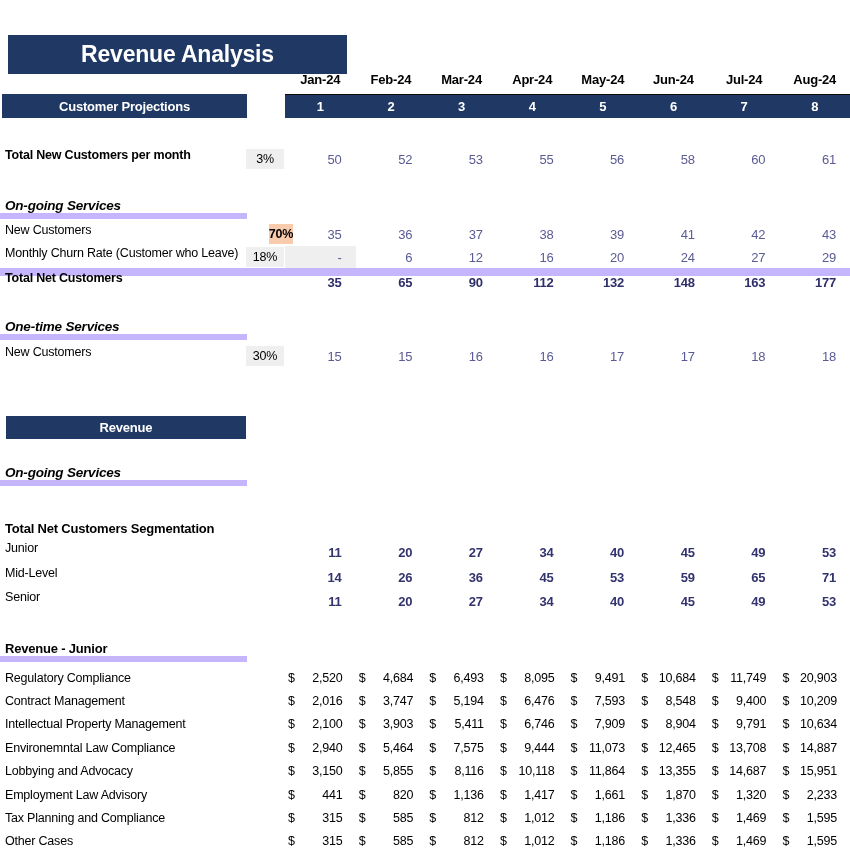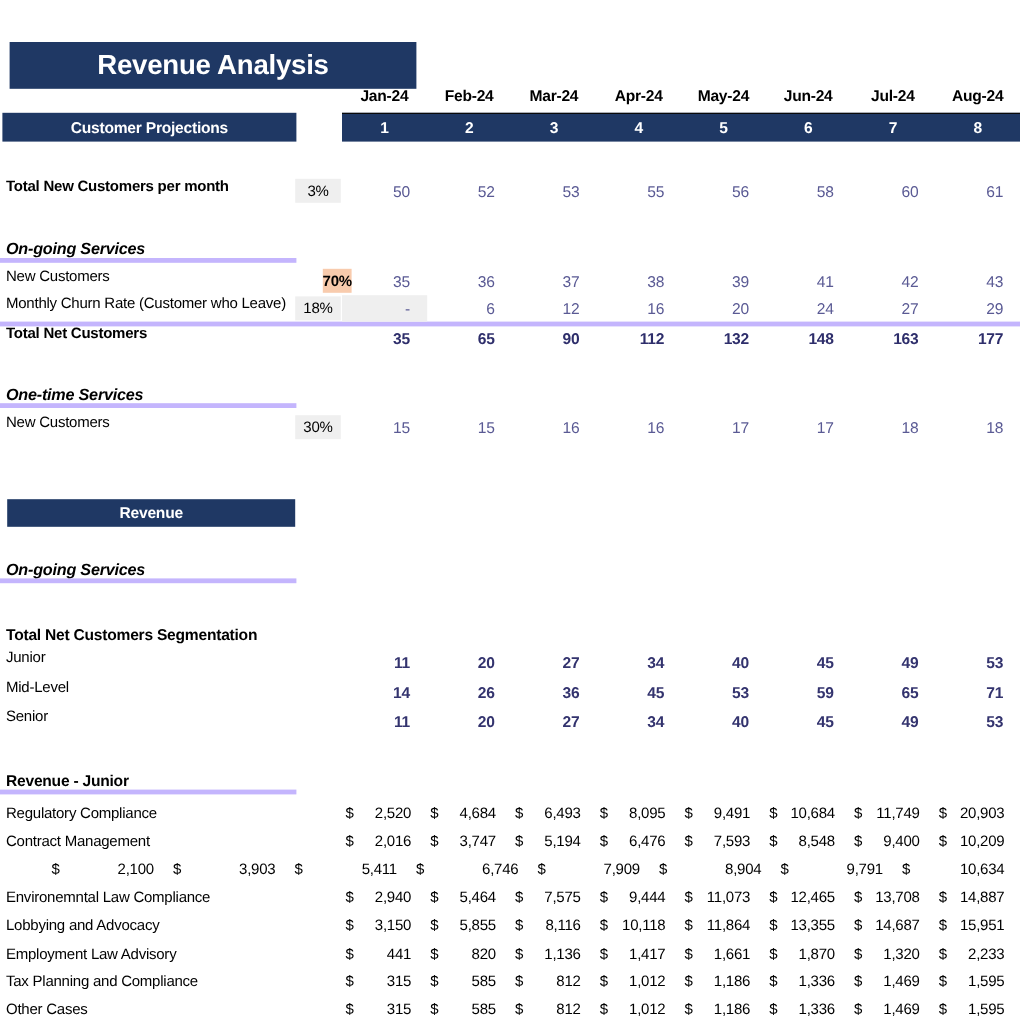--- a/index.html
+++ b/index.html
@@ -34,24 +34,24 @@
     background:#EFEFEF;font-size:12.5px;}
   .pct .box.orange{background:#F8CBAD;font-weight:700;margin-left:32px;}
   .vals{flex:1;display:flex;height:100%;}
   .vals .cell{flex:1;display:flex;align-items:center;justify-content:flex-end;
     padding-right:14px;box-sizing:border-box;color:#5A5A94;}
   
   .months .cell{justify-content:center;padding-right:0;color:#000;font-weight:700;}
   .bold-lbl .lbl{font-weight:700;}
   .total-vals .cell{color:#2E2E6B;font-weight:700;}
   .seg .cell{color:#33336E;font-weight:700;}
-  .r-churn{border-bottom:4px solid #c4b5fd;}
+  .r-churn{border-bottom:8px solid #c4b5fd;}
   .r-churn .vals .cell:first-child{background:#EFEFEF;}
   
-  .hdr{position:absolute;left:0;width:247px;height:19px;border-bottom:4px solid #c4b5fd;
+  .hdr{position:absolute;left:0;width:247px;height:19px;border-bottom:6px solid #c4b5fd;
     font-style:italic;font-weight:700;font-size:13.5px;padding-left:5px;box-sizing:border-box;
     display:flex;align-items:flex-end;white-space:nowrap;}
   .hdr.plain{font-style:normal;border-bottom:none;font-size:13px;}
   .hdr.rule{font-style:normal;font-size:13px;}
   
   .money-block{position:absolute;left:0;top:666px;width:850px;}
   .mrow{display:flex;align-items:center;height:23.4px;font-size:12.5px;}
   .mrow .vals .cell{color:#000;justify-content:space-between;padding:0 13px 0 3px;}
   .mrow .cur{font-weight:400;}
 </style>
@@ -310,20 +310,21 @@
             <span class="cur">$</span>
             <span class="val">9,400</span>
           </div>
           <div class="cell">
             <span class="cur">$</span>
             <span class="val">10,209</span>
           </div>
         </div>
     </div>
     <div class="mrow">
+      <div class="lbl">Intellectual Property Management</div>
       <div class="pct"></div>
       <div class="vals">
 
       <div class="cell">
             <span class="cur">$</span>
             <span class="val">2,100</span>
           </div>
           <div class="cell">
             <span class="cur">$</span>
             <span class="val">3,903</span>

